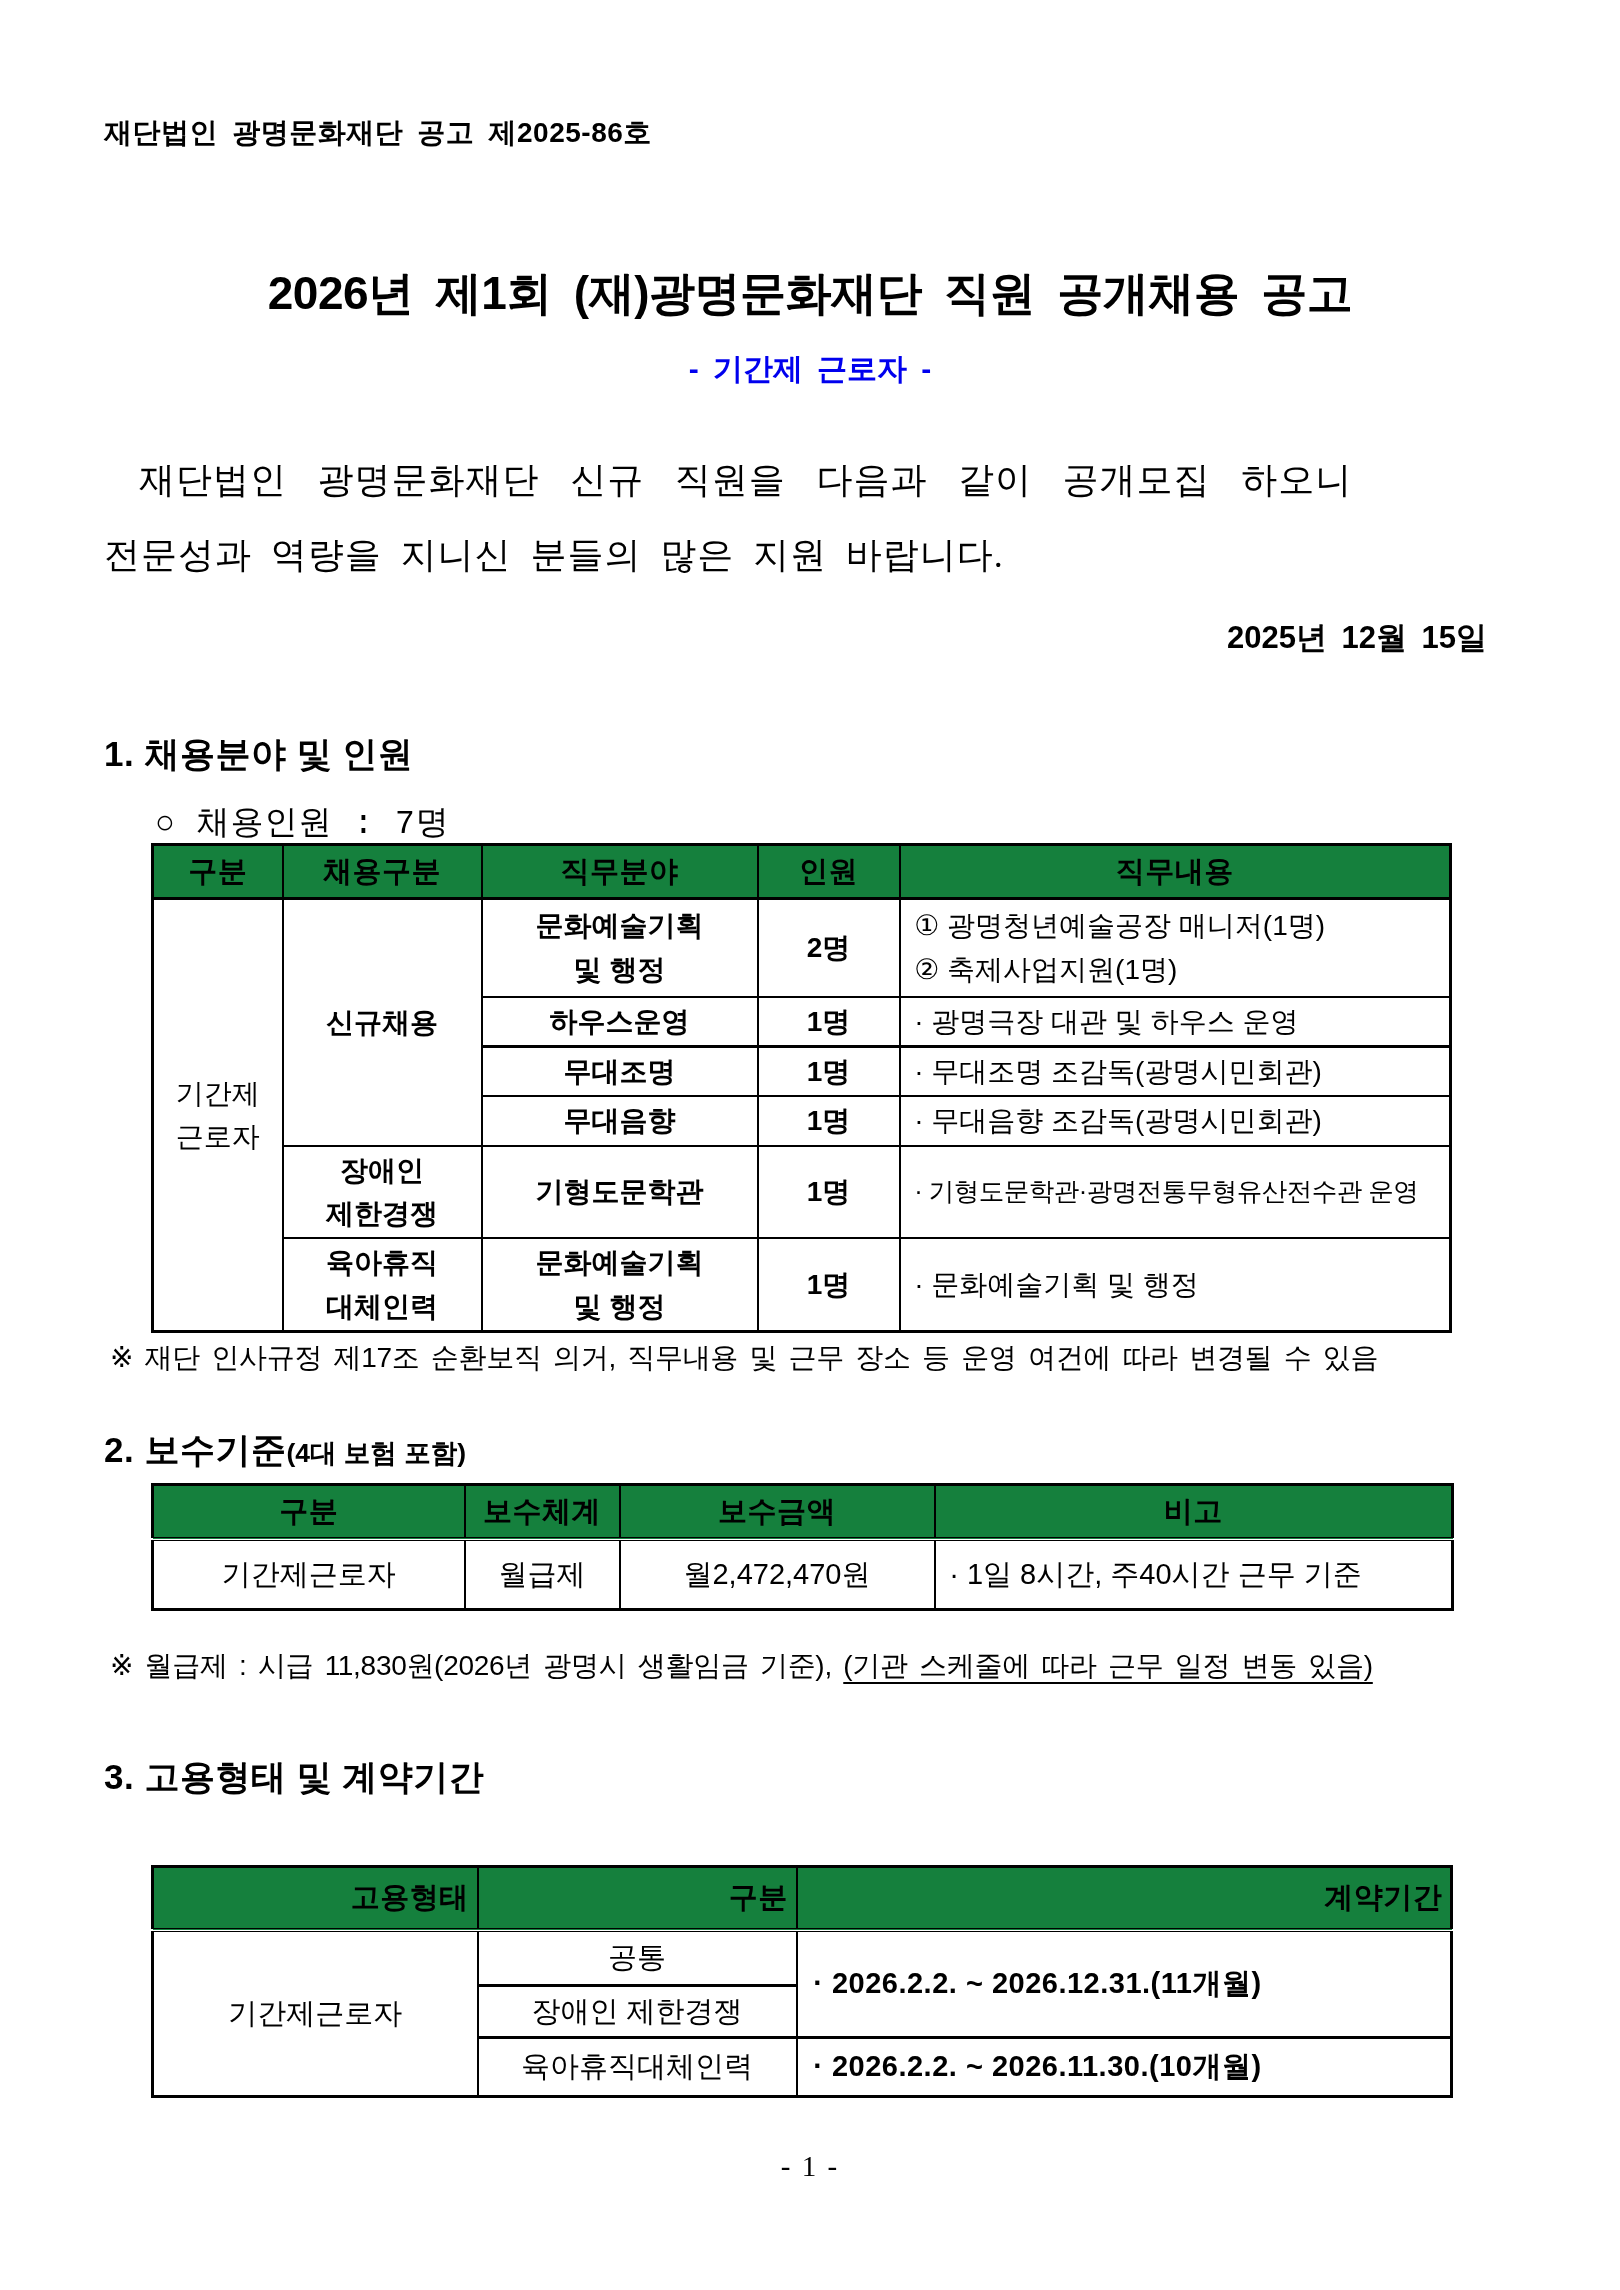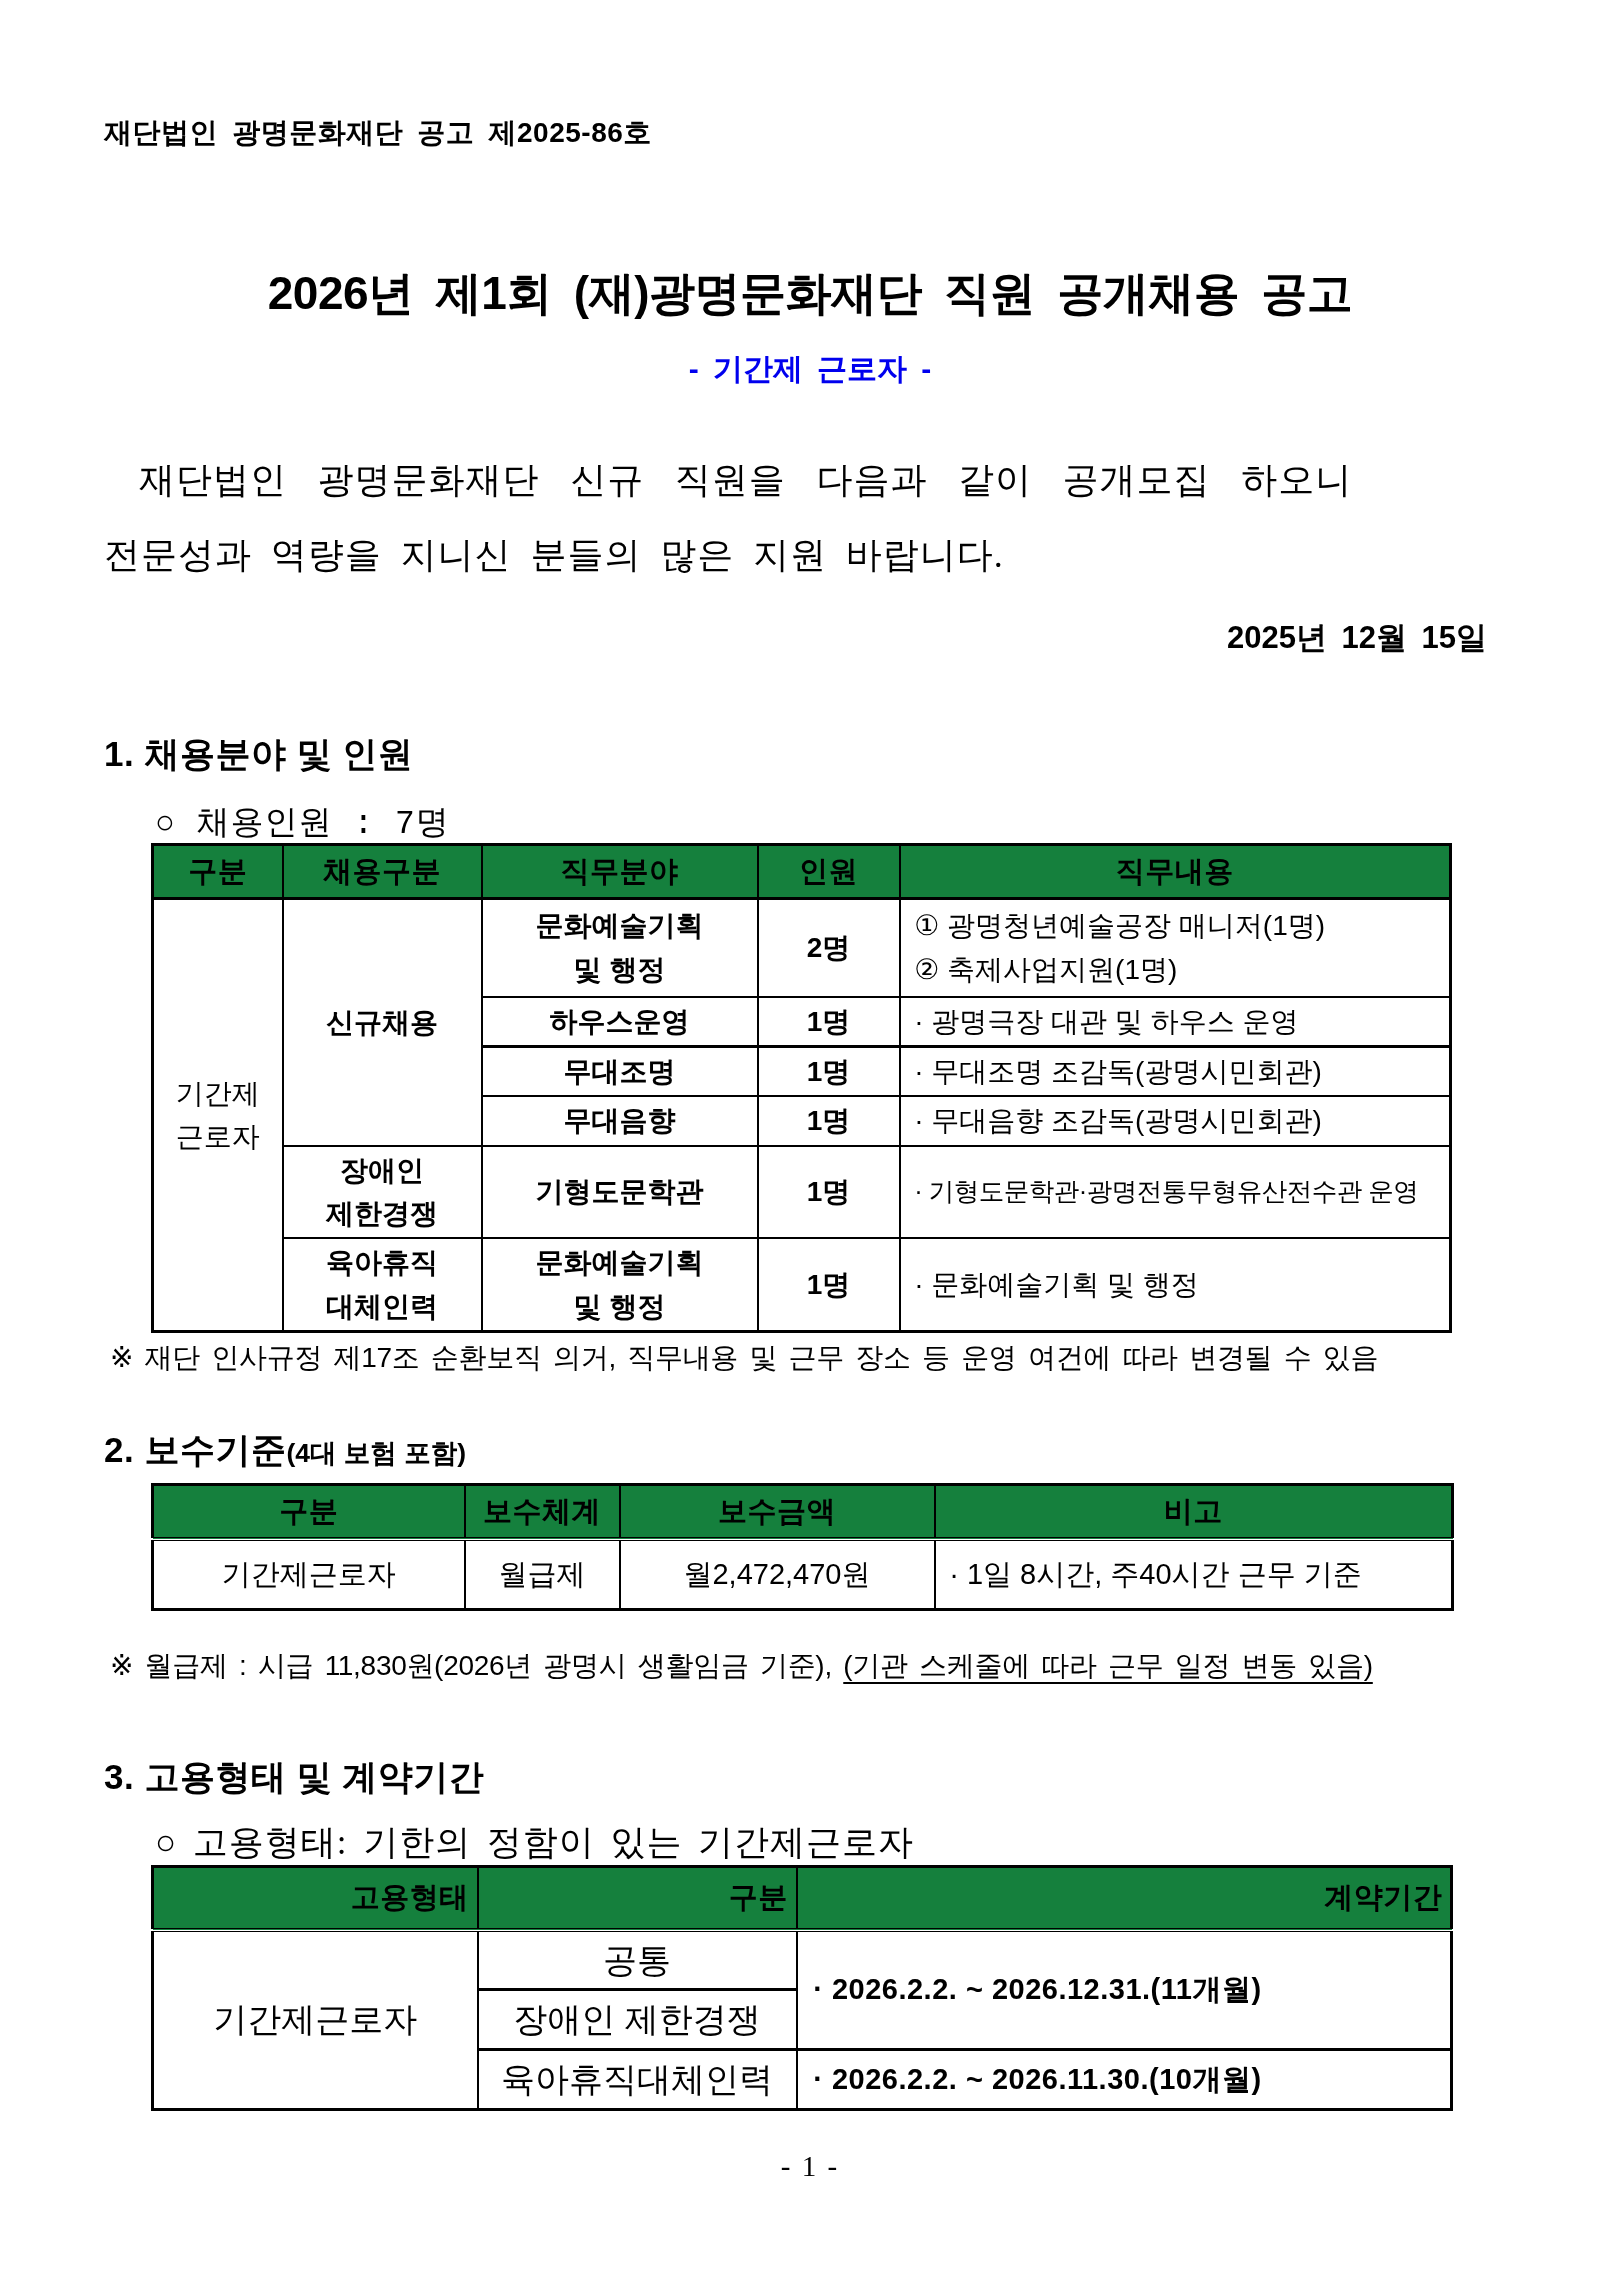--- a/index.html
+++ b/index.html
@@ -49,21 +49,21 @@
   .t2 td { height:71px; font-size:29px; }
   .t2 .remark { text-align:left; padding-left:13.7px; }
 
   .t3 { top:1865px; width:1299px; }
   .t3 thead th { height:63px; border-bottom:4.9px double #000;text-align:right; }
   .t3 .r1 td { height:56px; }
   .t3 .r2 td { height:49px; }
   .t3 .r3 td { height:59px; }
   .t3 .period { text-align:left; padding-left:15.7px; font-weight:bold; font-size:29px; letter-spacing:0.5px; }
   .t3 .tt { border-top:3.9px solid #000; }
-  .t3 td { font-size:34px; }
+  .t3 td { font-size:29px; }
 
   .note { position:absolute; left:110px; font-size:28px; letter-spacing:-0.3px; word-spacing:3.9px; }
   .n1 { top:1339px; }
   .n2 { top:1647px; }
   .n2 .ul { text-decoration:underline; text-underline-offset:6.9px; }
 
   .footer { position:absolute; left:0; width:1620px; top:2150px; text-align:center; font-family:"Liberation Serif","DejaVu Serif",serif; font-size:29px; letter-spacing:2px; }
 </style>
 </head>
 <body>
@@ -177,21 +177,20 @@
         <td class="remark">· 1일 8시간, 주40시간 근무 기준</td>
       </tr>
     </tbody>
   </table>
 
   <div class="note n2">
     <span>※ 월급제 : 시급 11,830원(2026년 광명시 생활임금 기준), </span><span class="ul">(기관 스케줄에 따라 근무 일정 변동 있음)</span>
   </div>
 
   <div class="sec-heading h3">3. 고용형태 및 계약기간</div>
-  <div class="bullet b3">○ 고용형태: 기한의 정함이 있는 기간제근로자</div>
 
   <table class="t3">
     <colgroup>
       <col style="width:325px">
         <col style="width:319px">
         <col style="width:655px">
     </colgroup>
     <thead>
       <tr>
         <th>고용형태</th>

